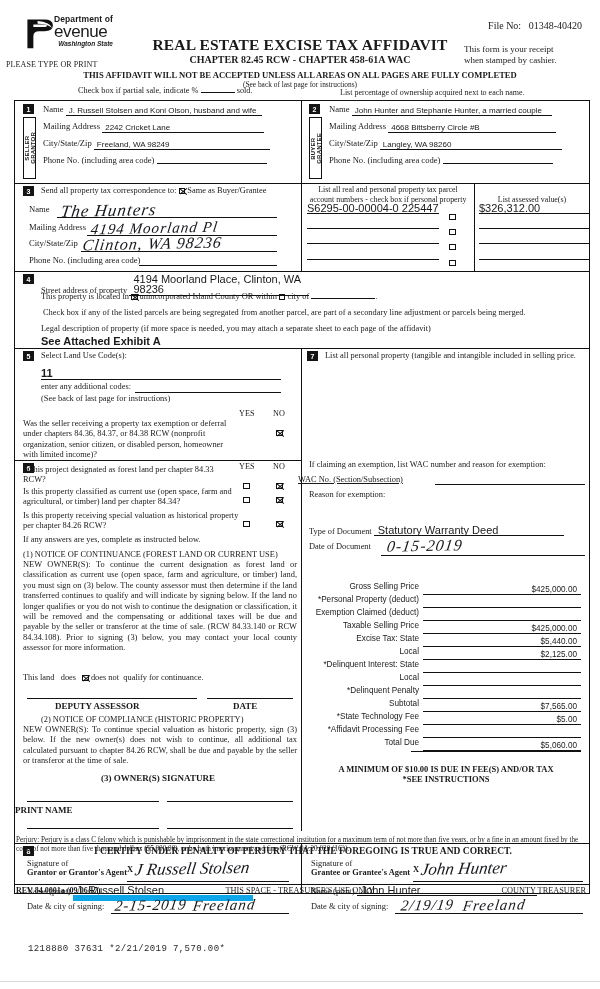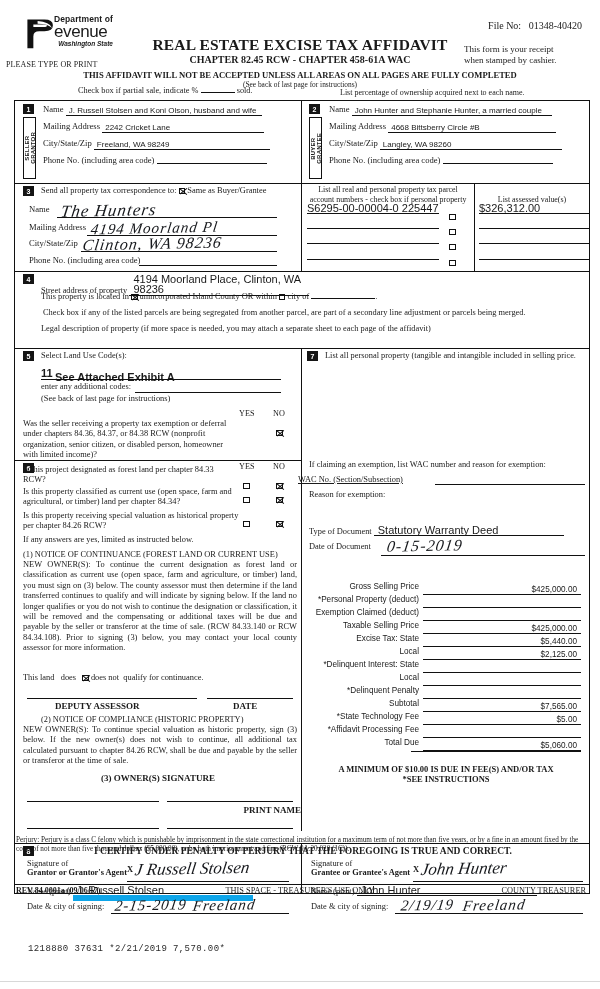--- a/index.html
+++ b/index.html
@@ -276,21 +276,21 @@
       <div class="txt" style="left:26px; top:191px;">
         <span>This property is located in</span>
         <span class="cb x"></span>
         <span>unincorporated Island County OR within</span>
         <span class="cb"></span>
         <span>city of</span>
         <span style="display:inline-block; border-bottom:1px solid #111; width:64px;"></span>.
       </div>
       <div class="txt" style="left:28px; top:207px; right:8px;">Check box if any of the listed parcels are being segregated from another parcel, are part of a secondary line adjustment or parcels being merged.</div>
       <div class="txt" style="left:26px; top:223px; right:8px;">Legal description of property (if more space is needed, you may attach a separate sheet to each page of the affidavit)</div>
-      <div class="valS b" style="position:absolute; left:40px; top:234px;margin-top:36px;">See Attached Exhibit A</div>
+      <div class="valS b" style="position:absolute; left:26px; top:234px;">See Attached Exhibit A</div>
     </div>
 
     <div class="hline" style="top:247px;"></div>
     <div class="vline" style="left:286px; top:247px; bottom:62px;"></div>
 
     <div>
       <div class="secnum" style="left:8px; top:250px;">5</div>
       <div class="txt" style="left:26px; top:250px;">Select Land Use Code(s):</div>
       <div class="valS b" style="position:absolute; left:26px; top:266px;">11</div>
       <div class="rule" style="left:26px; top:278px; width:240px;"></div>
@@ -316,21 +316,21 @@
       <div style="position:absolute; left:261px; top:373px;"><span class="cb x"></span></div>
 
       <div class="txt" style="left:8px; top:386px; width:212px;">Is this property classified as current use (open space, farm and agricultural, or timber) land per chapter 84.34?</div>
       <div style="position:absolute; left:228px; top:387px;"><span class="cb"></span></div>
       <div style="position:absolute; left:261px; top:387px;"><span class="cb x"></span></div>
 
       <div class="txt" style="left:8px; top:410px; width:216px;">Is this property receiving special valuation as historical property per chapter 84.26 RCW?</div>
       <div style="position:absolute; left:228px; top:411px;"><span class="cb"></span></div>
       <div style="position:absolute; left:261px; top:411px;"><span class="cb x"></span></div>
 
-      <div class="txt" style="left:8px; top:434px;">If any answers are yes, limited as instructed below.</div>
+      <div class="txt" style="left:8px; top:434px;">If any answers are yes, complete as instructed below.</div>
       <div class="txt" style="left:8px; top:449px; width:272px;">(1) NOTICE OF CONTINUANCE (FOREST LAND OR CURRENT USE)</div>
       <div class="txt" style="left:8px; top:459px; width:274px; text-align:justify;">NEW OWNER(S): To continue the current designation as forest land or classification as current use (open space, farm and agriculture, or timber) land, you must sign on (3) below.  The county assessor must then determine if the land transferred continues to qualify and will indicate by signing below.  If the land no longer qualifies or you do not wish to continue the designation or classification, it will be removed and the compensating or additional taxes will be due and payable by the seller or transferor at the time of sale.  (RCW 84.33.140 or RCW 84.34.108).  Prior to signing (3) below, you may contact your local county assessor for more information.</div>
 
       <div class="txt" style="left:8px; top:572px;">
         <span>This land</span>
         &nbsp;&nbsp;<span>does</span>
         &nbsp;&nbsp;<span class="cb x"></span>
         <span>does not</span>
         &nbsp;<span>qualify for continuance.</span>
       </div>
@@ -339,21 +339,21 @@
       <div class="rule" style="left:192px; top:597px; width:86px; border-bottom:1.4px solid #111;"></div>
       <div class="txt b" style="left:40px; top:600px; font-size:9px;">DEPUTY ASSESSOR</div>
       <div class="txt b" style="left:218px; top:600px; font-size:9px;">DATE</div>
 
       <div class="txt" style="left:26px; top:614px; width:256px;">(2) NOTICE OF COMPLIANCE (HISTORIC PROPERTY)</div>
       <div class="txt" style="left:8px; top:624px; width:274px; text-align:justify;">NEW OWNER(S):  To continue special valuation as historic property, sign (3) below.  If the new owner(s) does not wish to continue, all additional tax calculated pursuant to chapter 84.26 RCW, shall be due and payable by the seller or transferor at the time of sale.</div>
       <div class="txt b" style="left:0px; top:672px; width:286px; text-align:center; font-size:9px;">(3) OWNER(S) SIGNATURE</div>
 
       <div class="rule" style="left:12px; top:700px; width:132px; border-bottom:1.4px solid #111;"></div>
       <div class="rule" style="left:152px; top:700px; width:126px; border-bottom:1.4px solid #111;"></div>
-      <div class="txt b" style="left:0px; top:704px; width:286px; text-align:right; font-size:9px;font-family:Liberation Serif, serif;">PRINT NAME</div>
+      <div class="txt b" style="left:0px; top:704px; width:286px; text-align:left; font-size:9px;font-family:Liberation Serif, serif;">PRINT NAME</div>
       <div class="rule" style="left:12px; top:727px; width:132px; border-bottom:1.4px solid #111;"></div>
       <div class="rule" style="left:152px; top:727px; width:126px; border-bottom:1.4px solid #111;"></div>
     </div>
 
     <div>
       <div class="secnum" style="left:292px; top:250px;">7</div>
       <div class="txt" style="left:310px; top:250px; width:258px;">List all personal property (tangible and intangible included in selling price.</div>
       <div style="position:absolute; left:294px; top:272px; width:272px; height:80px;"></div>
 
       <div class="txt" style="left:294px; top:359px; width:272px;">If claiming an exemption, list WAC number and reason for exemption:</div>

